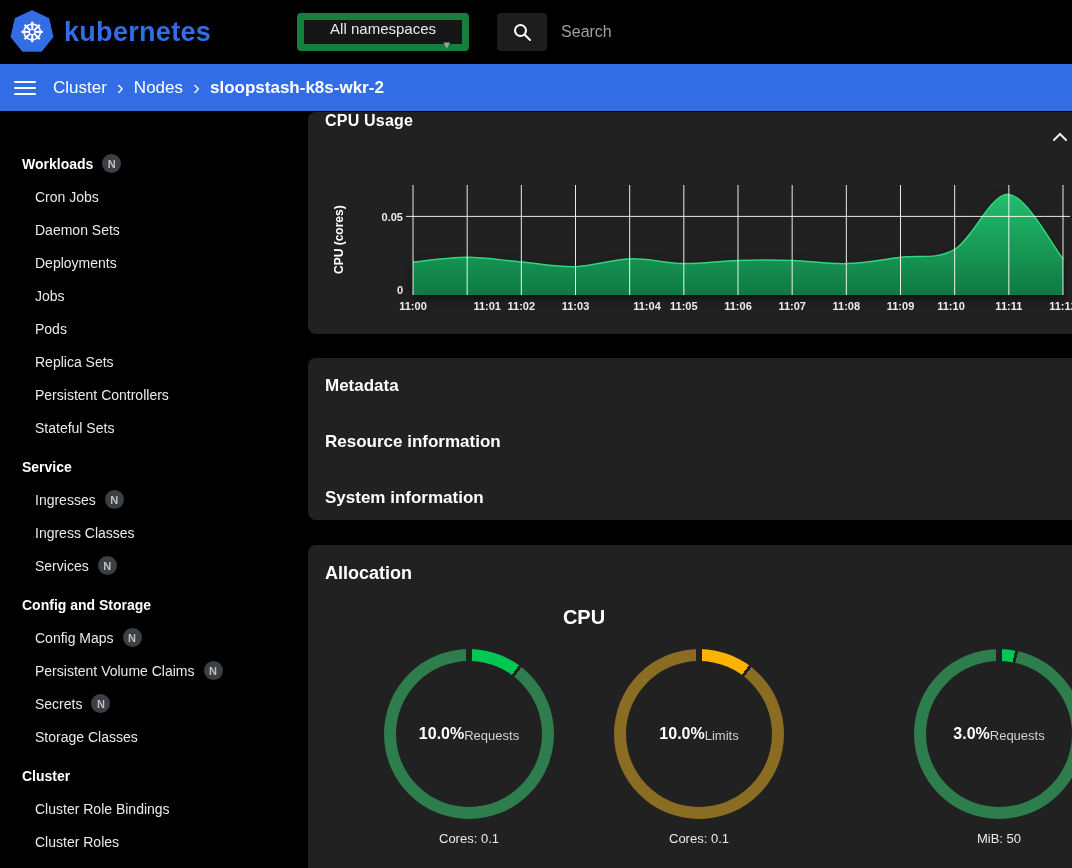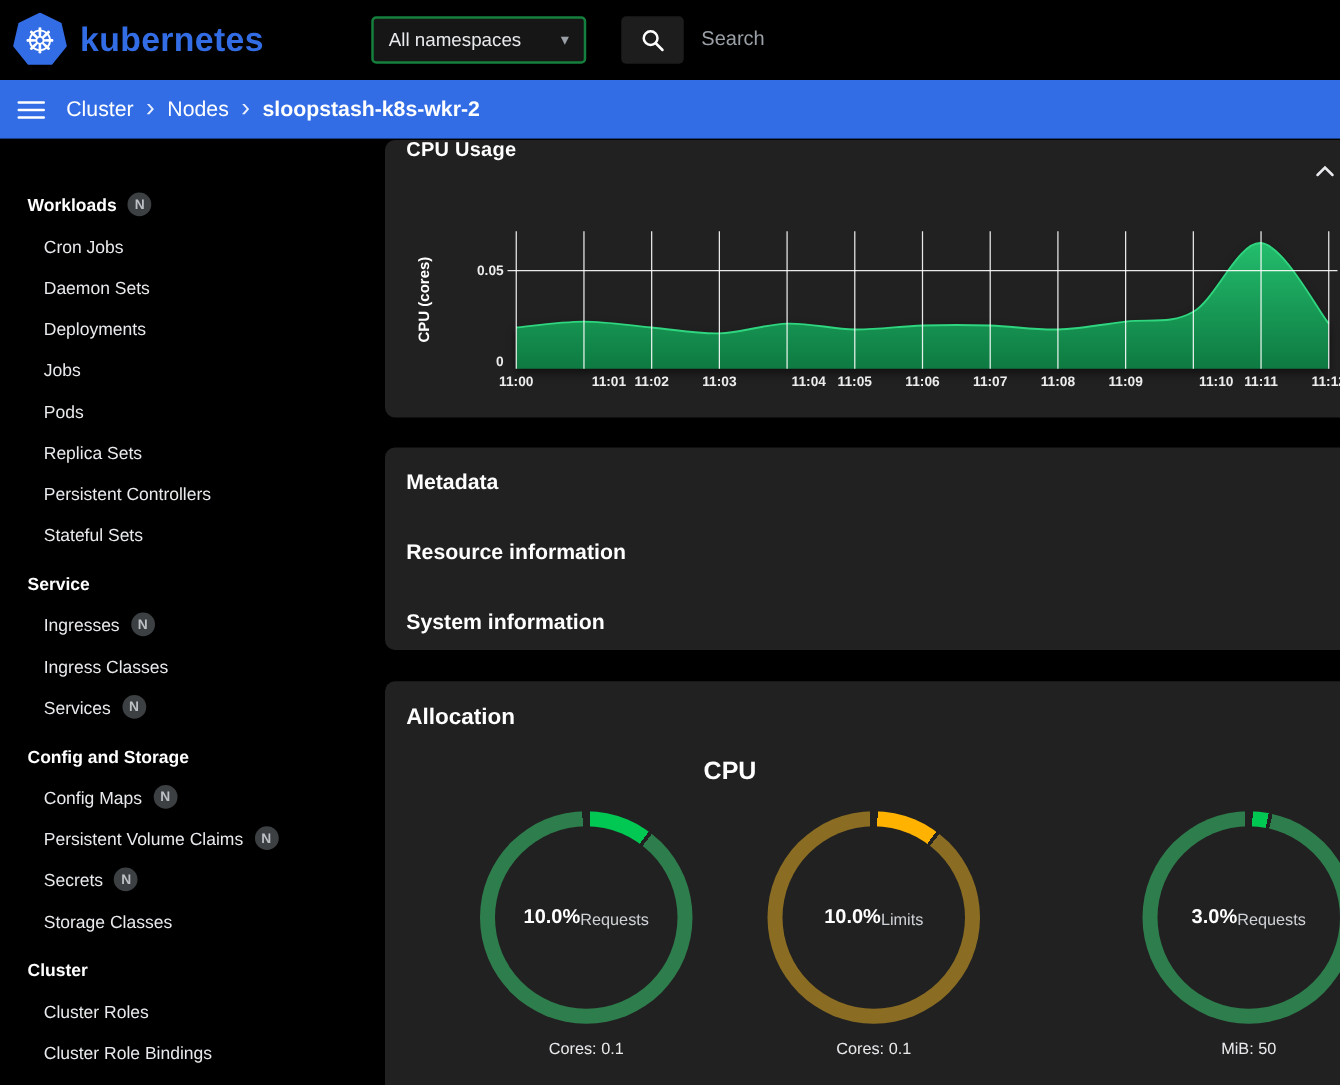--- a/index.html
+++ b/index.html
@@ -6,23 +6,23 @@
   html,body { width:1072px; height:868px; overflow:hidden; background:#000; color:#fff;
               font-family:"Liberation Sans","DejaVu Sans",sans-serif; }
 
   
   .topbar { height:64px; background:#000; display:flex; align-items:center; }
   .logo-wrap { margin-left:10px; width:44px; height:44px; position:relative; flex:none; }
   .logo-wrap svg { position:absolute; inset:0; }
   .helm { position:absolute; inset:0; display:flex; align-items:center; justify-content:center;
           font-size:28px; color:#fff; font-family:"DejaVu Sans",sans-serif; }
   .logo-text { margin-left:10px; font-size:27px; font-weight:700; color:#326de6; letter-spacing:.3px; }
-  .ns-select { margin-left:86px; width:172px; height:38px; background:#161616; border:2px solid #15803d;
+  .ns-select { margin-left:86px; width:172px; height:38px; background:#161616; border:7px solid #15803d;
                border-radius:4px; display:flex; align-items:center; padding:0 12px; font-size:15px;
-               color:#e8eaed; cursor:pointer; }
+               color:#e8eaed; cursor:pointer;flex-direction:column; }
   .ns-caret { margin-left:auto; color:#9aa0a6; font-size:13px; }
   .search-btn { margin-left:28px; width:50px; height:38px; background:#1d1d1d; border-radius:4px;
                 display:flex; align-items:center; justify-content:center; border:none; cursor:pointer; flex:none; }
   .search-input { margin-left:14px; width:420px; background:transparent; border:none; outline:none;
                   color:#e8eaed; font-size:16px; }
   .search-input::placeholder { color:#9aa0a6; }
 
   
   .breadbar { height:47px; background:#326de6; display:flex; align-items:center; padding-left:14px; }
   .hamburger { width:22px; display:flex; flex-direction:column; gap:4px; cursor:pointer; flex:none; }
@@ -183,24 +183,24 @@
         <span>Secrets</span>
         <span class="badge">N</span>
       </div>
       <div class="sb-item">
         <span>Storage Classes</span>
       </div>
       <div class="sb-header">
         <span>Cluster</span>
       </div>
       <div class="sb-item">
+        <span>Cluster Role Bindings</span>
+      </div>
+      <div class="sb-item">
         <span>Cluster Roles</span>
-      </div>
-      <div class="sb-item">
-        <span>Cluster Role Bindings</span>
       </div>
     </aside>
 
   <main class="main">
 
     <section class="card cpu-card">
       <h2>CPU Usage</h2>
       <button class="collapse-btn">
         <svg width="16" height="10" viewBox="0 0 16 10">
           <polyline points="2,8 8,2 14,8" fill="none" stroke="#e8eaed" stroke-width="2" stroke-linecap="round"></polyline>
@@ -237,21 +237,21 @@
           <span class="xtick" style="left: 0px;">11:00</span>
           <span class="xtick" style="left: 54.1667px; margin-left: 20px;">11:01</span>
           <span class="xtick" style="left: 108.333px;">11:02</span>
           <span class="xtick" style="left: 162.5px;">11:03</span>
           <span class="xtick" style="left: 234px;">11:04</span>
           <span class="xtick" style="left: 270.833px;">11:05</span>
           <span class="xtick" style="left: 325px;">11:06</span>
           <span class="xtick" style="left: 379.167px;">11:07</span>
           <span class="xtick" style="left: 433.333px;">11:08</span>
           <span class="xtick" style="left: 487.5px;">11:09</span>
-          <span class="xtick" style="left: 560px;">11:10</span>
+          <span class="xtick" style="left: 538px;">11:10</span>
           <span class="xtick" style="left: 595.833px;">11:11</span>
           <span class="xtick" style="left: 650px;">11:12</span>
         </div>
     </section>
 
     <section class="card info-card">
       <div class="info-row">
         <h2>Metadata</h2>
         <span class="meta-field">Name</span>
       </div>

